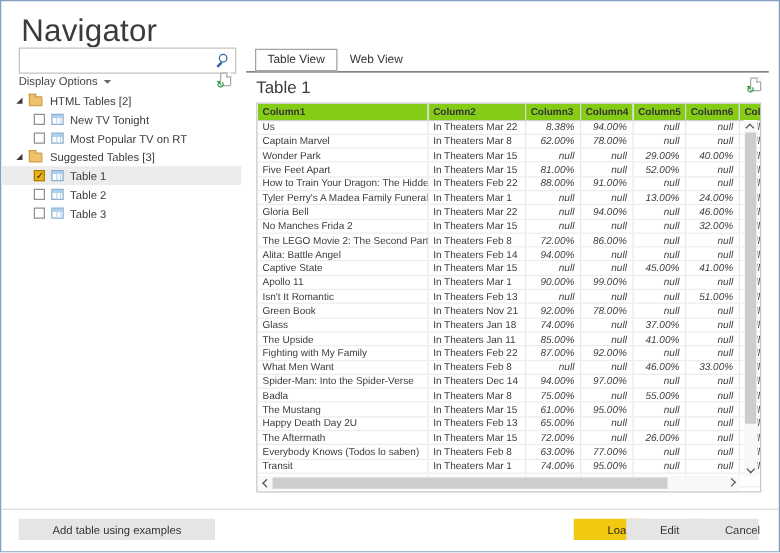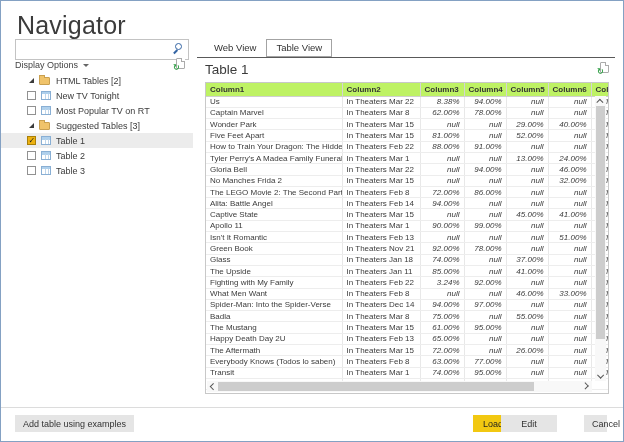--- a/index.html
+++ b/index.html
@@ -32,21 +32,21 @@
             background:#fff; border-left:1px solid #ababab; border-bottom:1px solid #ababab; }
   .docref::after { content:"\21BB"; position:absolute; left:-4px; bottom:-4px; color:#2F9E44;
             font-size:8px; font-weight:bold; line-height:8px; }
   .docref.left-pane { position:absolute; left:175px; top:57px; }
   .docref.right-pane { position:absolute; left:599px; top:61px; }
 
   
   .tree { position:absolute; left:0; top:72px; width:196px; }
   .tree-row { position:absolute; left:0; right:4px; height:15px; display:flex;
               align-items:center; font-size:9px; color:#3b3b3b; cursor:default; }
-  .tree-row.folder-row { padding-left:28px; }
+  .tree-row.folder-row { padding-left:12px; }
   .tree-row.leaf-row { padding-left:26px; }
   .tree-row.on { background:#ECECEC; }
   .exp { width:0; height:0; border-bottom:5px solid #3b3b3b; border-left:5px solid transparent;
          margin-right:5px; flex:none; }
   .folder-ic { position:relative; width:11px; height:8px; background:#F0C36A;
                border:1px solid #C9A050; border-radius:1px; margin-right:6px; flex:none; }
   .folder-ic::before { content:""; position:absolute; top:-3px; left:-1px; width:4px; height:2px;
                background:#F0C36A; border:1px solid #C9A050; border-bottom:none; }
   .cb { position:relative; width:9px; height:9px; border:1px solid #919191; background:#fff;
         margin-right:5px; flex:none; }
@@ -66,21 +66,21 @@
   .tab { font-size:9.5px; color:#333; padding:2px 9px 3px 9px; border:1px solid transparent;
          cursor:default; }
   .tab.on { background:#fff; border:1px solid #a3a3a3; }
   .preview-title { position:absolute; left:204px; top:61px; font-size:13.5px; font-weight:300;
          color:#3b3b3b; }
 
   
   .grid-wrap { position:absolute; left:204px; top:81px; width:404px; height:312px;
                border:1px solid #c8c8c8; overflow:hidden; background:#fff; }
   table.grid { border-collapse:collapse; table-layout:fixed; width:404px; }
-  .grid th { height:13px; background:#bef264; font-size:8px; font-weight:bold; color:#333;
+  .grid th { height:13px; background:#84cc16; font-size:8px; font-weight:bold; color:#333;
              text-align:left; padding:0 4px; border-bottom:1px solid #cfcfcf;
              border-left:1px solid #d4d4d4; overflow:hidden; white-space:nowrap; }
   .grid th:first-child { border-left:none; }
   .grid td { height:11.3px; font-size:8px; color:#3b3b3b; padding:0 4px;
              border-bottom:1px solid #ededed; border-left:1px solid #e8e8e8;
              overflow:hidden; white-space:nowrap; }
   .grid td:first-child { border-left:none; }
   .grid td.num { text-align:right; font-style:italic; }
 
   
@@ -96,21 +96,21 @@
   .hthumb { position:absolute; left:0; top:0; height:100%; width:87%; background:#cdcdcd; }
   .chv { width:4.5px; height:4.5px; border-left:1.2px solid #555; border-bottom:1.2px solid #555; }
   .chv.up { transform:rotate(135deg); margin-top:2px; }
   .chv.down { transform:rotate(-45deg); margin-bottom:2px; }
   .chv.left { transform:rotate(45deg); margin-left:2px; }
   .chv.right { transform:rotate(-135deg); margin-right:2px; }
 
   
   .footer-sep { position:absolute; left:0; right:0; top:406px; border-top:1px solid #dcdcdc; }
   .btn { position:absolute; top:414px; height:17px; font-size:9px; color:#333; background:#e5e5e5;
-         border:none; padding:0 8px; font-family:inherit; cursor:default; }
+         border:none; padding:0 27px; font-family:inherit; cursor:default; }
   .btn.add-table { left:14px; }
   .btn.load { right:110px; width:40px; background:#F2C811; color:#1f1f1f; }
   .btn.edit { right:66px; width:56px; }
   .btn.cancel { right:16px; width:23px; }
 </style>
 </head>
 <body>
 
 <div class="dialog">
 
@@ -159,22 +159,22 @@
       <span>Table 2</span>
     </div>
     <div class="tree-row leaf-row" style="top:90px">
       <span class="cb"></span>
       <span class="tic"></span>
       <span>Table 3</span>
     </div>
   </div>
 
   <div class="tabstrip">
+    <div class="tab on">Table View</div>
     <div class="tab">Web View</div>
-    <div class="tab on">Table View</div>
   </div>
   <div class="preview-title">Table 1</div>
   <span class="docref right-pane"></span>
 
   <div class="grid-wrap">
     <table class="grid">
       <colgroup>
         <col style="width:136px">
           <col style="width:78px">
           <col style="width:44px">
@@ -335,21 +335,21 @@
             <td>In Theaters Jan 11</td>
             <td class="num">85.00%</td>
             <td class="num">null</td>
             <td class="num">41.00%</td>
             <td class="num">null</td>
             <td class="num">null</td>
           </tr>
           <tr>
             <td>Fighting with My Family</td>
             <td>In Theaters Feb 22</td>
-            <td class="num">3.24%</td>
+            <td class="num">87.00%</td>
             <td class="num">92.00%</td>
             <td class="num">null</td>
             <td class="num">null</td>
             <td class="num">null</td>
           </tr>
           <tr>
             <td>What Men Want</td>
             <td>In Theaters Feb 8</td>
             <td class="num">null</td>
             <td class="num">null</td>

